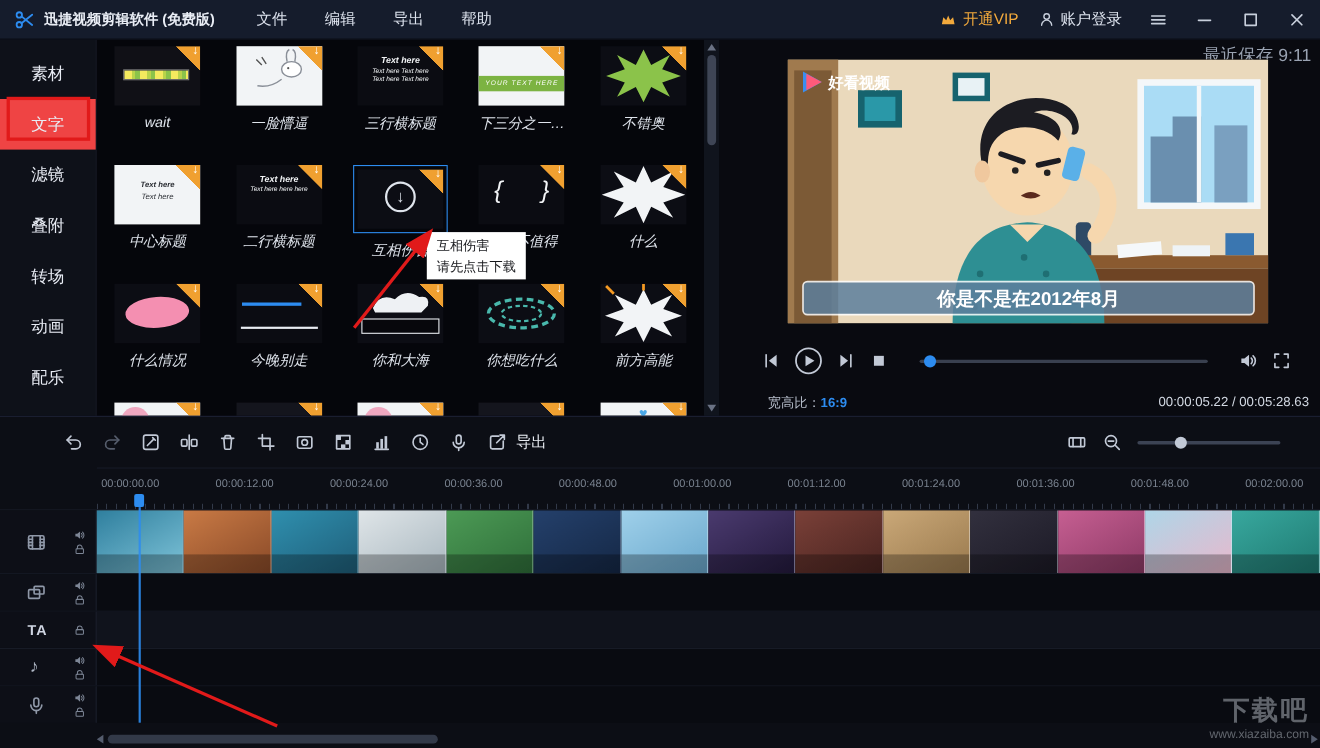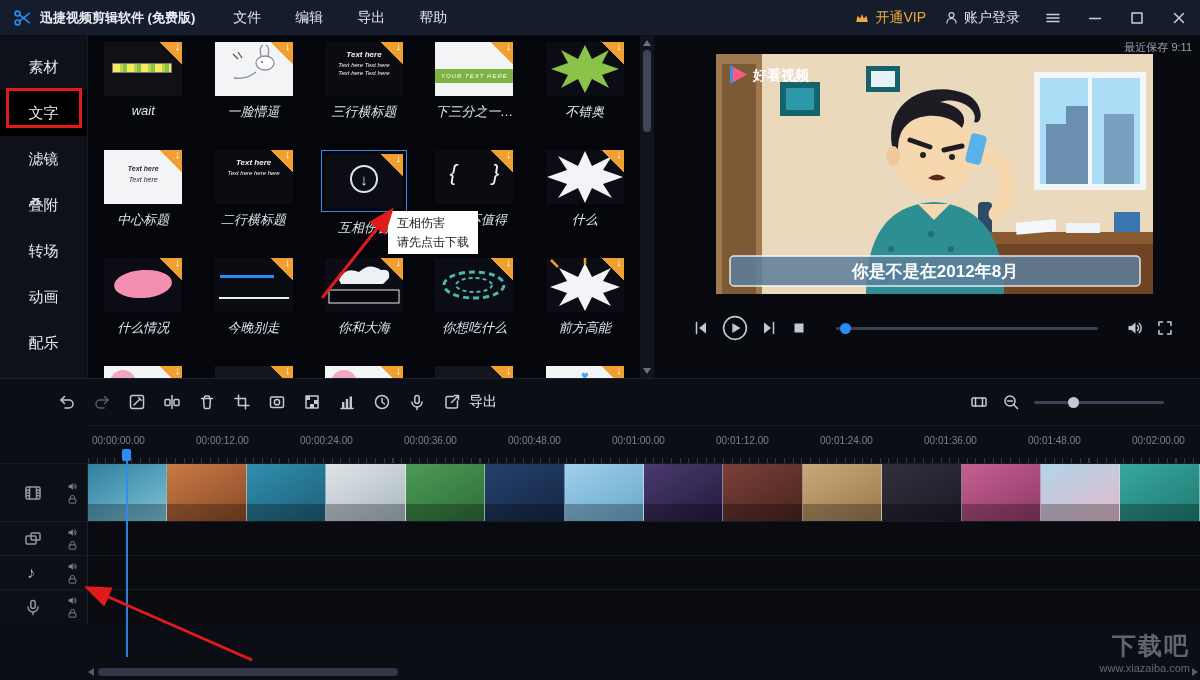--- a/index.html
+++ b/index.html
@@ -19,21 +19,21 @@
   .vip .ic { width:16px; height:16px; color:#f2a93c; }
   .login { display:flex; align-items:center; gap:5px; color:#dde3ee; font-size:14px; }
   .login .ic { width:15px; height:15px; color:#c8cfdc; }
   .win-btn { width:18px; height:18px; color:#c8cfdc; margin-left:6px; }
 
   
   .upper { position:absolute; top:36px; left:0; width:1200px; height:342px; display:flex; }
   .sidebar { width:88px; background:#0e1119; border-right:1px solid #171b26; padding-top:8px; }
   .side-item { height:46px; display:flex; align-items:center; justify-content:center;
     font-size:15px; font-weight:normal; color:#e8ecf4; cursor:pointer; }
-  .side-item.selected { background:#000000; }
+  .side-item.selected { background:#ef4444; }
 
   
   .tpl-panel { width:552px; background:#05060b; position:relative; overflow:hidden; }
   .tpl-grid { display:grid; grid-template-columns:repeat(5,1fr); grid-auto-rows:108px;
     padding-top:6px; height:342px; overflow:hidden; }
   .tpl-cell { display:flex; flex-direction:column; align-items:center; cursor:pointer;font-style:italic; }
   .tpl-thumb { position:relative; }
   .tpl-thumb.selected { padding:3px; border:1px solid #2d8cf0; }
   .thumb { width:78px; height:54px; background:#0c0d14; position:relative; overflow:hidden; }
   .tpl-label { margin-top:7px; font-size:13px; color:#dfe4ec; height:16px; white-space:nowrap; }
@@ -72,21 +72,21 @@
   .tpl-scroll { width:14px; background:#10141d; position:relative; }
   .tpl-scroll .arr-up,.tpl-scroll .arr-dn { position:absolute; left:3px; width:0; height:0;
     border-left:4px solid transparent; border-right:4px solid transparent; }
   .arr-up { top:4px; border-bottom:6px solid #6a7284; }
   .arr-dn { bottom:4px; border-top:6px solid #6a7284; }
   .tpl-thumb-bar { position:absolute; left:3px; top:14px; width:8px; height:82px;
     background:#3e4555; border-radius:4px; }
 
   
   .preview { flex:1; background:#090a10; position:relative; }
-  .last-saved { position:absolute; top:4px; right:8px; font-size:11px; color:#9aa3b2; }
+  .last-saved { position:absolute; top:4px; right:8px; font-size:16px; color:#9aa3b2; }
   .video-box { position:absolute; left:62px; top:18px; width:437px; height:240px; background:#000; }
   .pv-controls { position:absolute; left:0; right:0; top:278px; height:28px;
     display:flex; align-items:center; padding:0 26px 0 38px; color:#c2c9d6; }
   .pv-btn { width:18px; height:18px; margin-right:12px; color:#c2c9d6; }
   .pv-play { width:26px; height:26px; margin-right:12px; }
   .pv-slider { flex:1; height:3px; background:#39404f; border-radius:2px; position:relative; margin:0 16px; }
   .pv-dot { position:absolute; left:1.5%; top:-4px; width:11px; height:11px; border-radius:50%;
     background:#2d8cf0; }
   .pv-right { width:18px; height:18px; margin-left:12px; color:#c2c9d6; }
   .pv-info { position:absolute; bottom:3px; left:44px; right:10px; display:flex;
@@ -526,20 +526,26 @@
             <path d="M11.5 6.5 a3.5 3.5 0 0 1 0 5 M13.2 4.5 a6 6 0 0 1 0 9"></path>
           </svg>
         </span>
       <span class="pv-right ic">
           <svg viewBox="0 0 18 18" fill="none" stroke="currentColor" stroke-width="1.5" stroke-linecap="round" stroke-linejoin="round">
             <path d="M3 6.5 V3 h3.5 M11.5 3 H15 v3.5 M15 11.5 V15 h-3.5 M6.5 15 H3 v-3.5"></path>
           </svg>
         </span>
     </div>
 
+    <div class="pv-info">
+      <span>
+        <span class="aspect-label">宽高比：</span><span class="aspect-value">16:9</span>
+      </span>
+      <span class="time-display">00:00:05.22 / 00:05:28.63</span>
+    </div>
   </div>
 </div>
 
 <div class="timeline">
   <div class="tl-toolbar">
     <span class="tl-btn ic">
         <svg viewBox="0 0 18 18" fill="none" stroke="currentColor" stroke-width="1.5" stroke-linecap="round" stroke-linejoin="round">
           <path d="M6.5 3.5 L3 7 L6.5 10.5"></path>
           <path d="M3 7 h8 a4 4 0 0 1 0 8 H7"></path>
         </svg>
@@ -715,20 +721,34 @@
           <span class="mini-ic ic">
               <svg viewBox="0 0 18 18" fill="none" stroke="currentColor" stroke-width="1.5" stroke-linecap="round" stroke-linejoin="round">
                 <rect x="3.5" y="8" width="11" height="7" rx="1.2"></rect>
                 <path d="M5.5 8 V6 a3.5 3.5 0 0 1 7 0 V8"></path>
               </svg>
             </span>
         </span>
       </div>
       <div class="track-content"></div>
     </div>
+    <div class="track-row text-row">
+      <div class="track-head">
+        <span class="t-ta">TA</span>
+        <span class="t-mini">
+          <span class="mini-ic ic">
+              <svg viewBox="0 0 18 18" fill="none" stroke="currentColor" stroke-width="1.5" stroke-linecap="round" stroke-linejoin="round">
+                <rect x="3.5" y="8" width="11" height="7" rx="1.2"></rect>
+                <path d="M5.5 8 V6 a3.5 3.5 0 0 1 7 0 V8"></path>
+              </svg>
+            </span>
+        </span>
+      </div>
+      <div class="track-content"></div>
+    </div>
     <div class="track-row">
       <div class="track-head">
         <span class="t-note">♪</span>
         <span class="t-mini">
           <span class="mini-ic ic">
               <svg viewBox="0 0 18 18" fill="none" stroke="currentColor" stroke-width="1.5" stroke-linecap="round" stroke-linejoin="round">
                 <path d="M2.5 7 v4 h2.8 L9.5 14.5 v-11 L5.3 7 Z" fill="currentColor" stroke="none"></path>
                 <path d="M11.5 6.5 a3.5 3.5 0 0 1 0 5 M13.2 4.5 a6 6 0 0 1 0 9"></path>
               </svg>
             </span>

